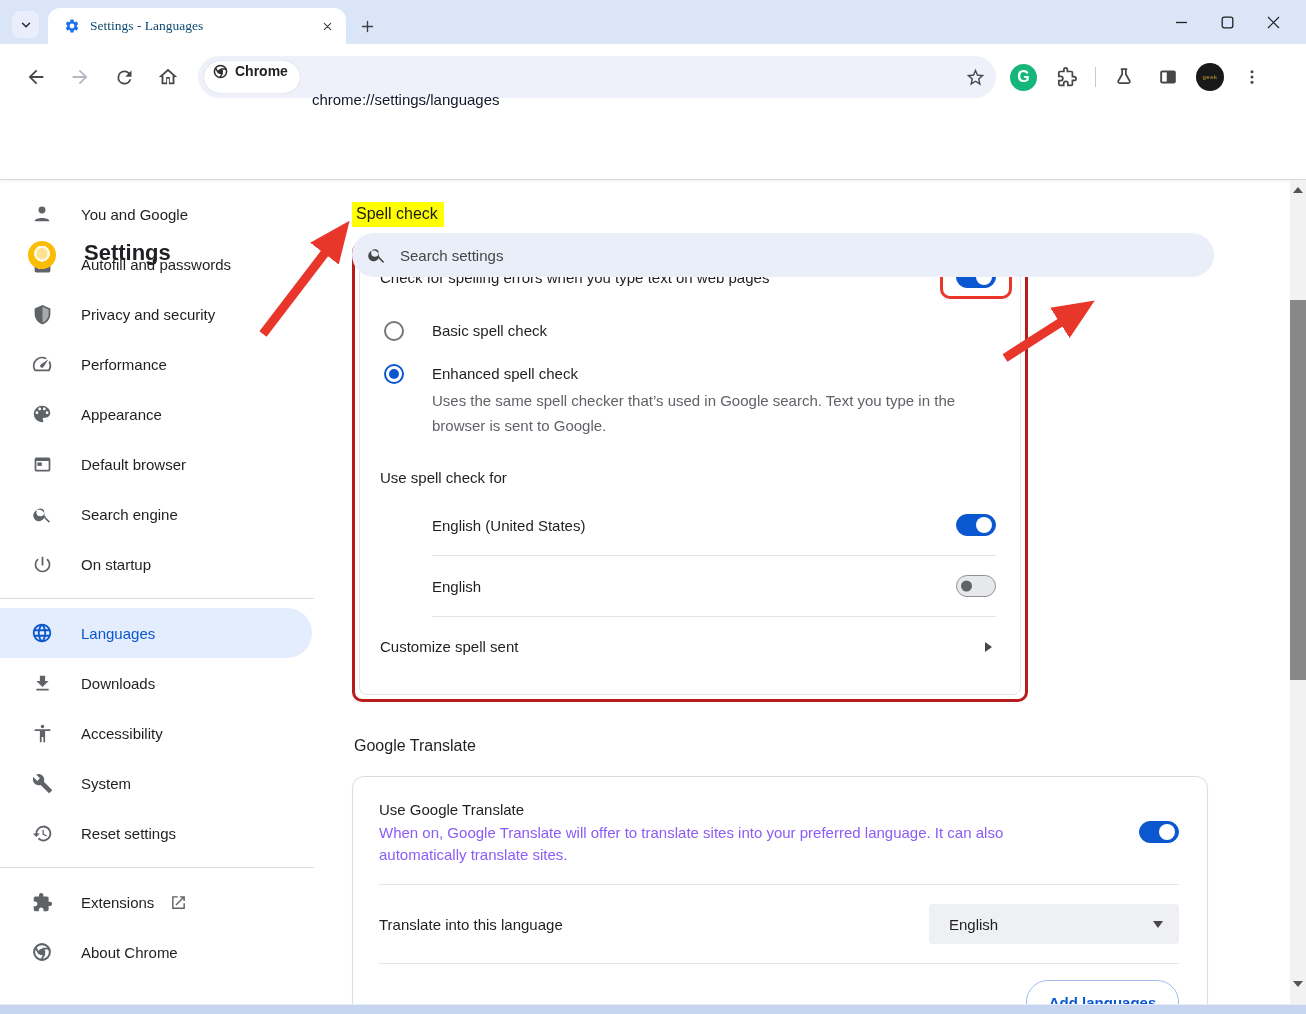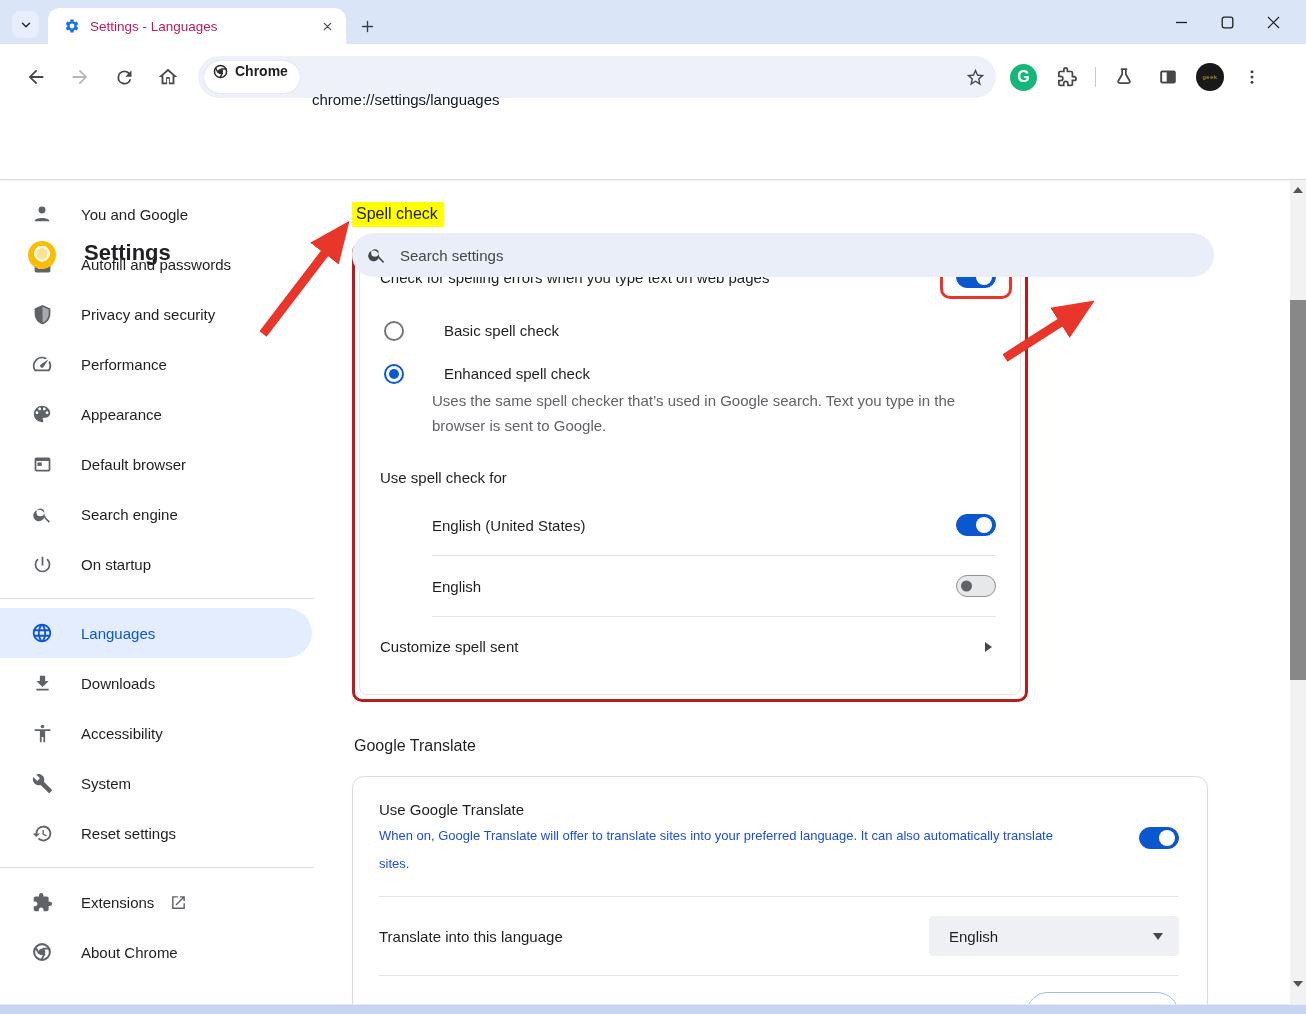--- a/index.html
+++ b/index.html
@@ -3,21 +3,21 @@
 <meta charset="utf-8">
 <style>
   * { margin:0; padding:0; box-sizing:border-box; }
   html,body { width:1306px; height:1014px; font-family:"Liberation Sans","DejaVu Sans",sans-serif; background:#fff; }
   .app { position:relative; width:1306px; height:1014px; overflow:hidden; background:#fff; }
 
   
   .tabstrip { position:absolute; top:0; left:0; right:0; height:44px; background:#dbe5f8; }
   .tab-search { position:absolute; left:12px; top:11px; width:27px; height:27px; border-radius:8px; background:#e8eefb; display:flex; align-items:center; justify-content:center; cursor:pointer; }
   .tab { position:absolute; left:48px; top:8px; width:298px; height:36px; background:#fff; border-radius:12px 12px 0 0; display:flex; align-items:center; padding:0 10px 0 16px; }
-  .tab-title { font-size:13.5px; color:#be185d; flex:1; margin-left:10px; white-space:nowrap; overflow:hidden; }
+  .tab-title { font-size:13.5px; color:#0c4a6e; flex:1; margin-left:10px; white-space:nowrap; overflow:hidden;font-family:Liberation Serif, serif; }
   .tab-close { width:18px; height:18px; display:flex; align-items:center; justify-content:center; border-radius:50%; }
   .newtab-btn { position:absolute; left:354px; top:13px; width:26px; height:26px; display:flex; align-items:center; justify-content:center; border-radius:50%; }
   .win-controls { position:absolute; right:10px; top:6px; display:flex; }
   .win-btn { width:46px; height:32px; display:flex; align-items:center; justify-content:center; }
 
   
   .toolbar { position:absolute; top:44px; left:0; right:0; height:66px; background:#fff; display:flex; align-items:center; padding:0 14px; }
   .tb-ic { width:34px; height:34px; display:flex; align-items:center; justify-content:center; border-radius:50%; flex:0 0 auto; margin:0 5px; }
   .omnibox { height:42px; width:798px; background:#eef1f9; border-radius:21px; display:flex; align-items:center; margin:0 6px 0 8px; flex:0 0 auto; }
   .site-chip { height:32px; background:#fff; border-radius:16px; display:flex; align-items:center; padding:0 12px 12px 8px; margin-left:6px; box-shadow:0 0 1px rgba(0,0,0,.25); }
@@ -53,38 +53,38 @@
   .annot-box { margin-top:15px; width:676px; height:460px; border:3px solid #b91c1c; border-radius:10px; padding:4px; }
   .sc-card { border:1px solid #e4e5e8; border-radius:8px; height:100%; background:#fff; overflow:hidden; }
   .row-main { display:flex; align-items:center; justify-content:space-between; padding:5px 8px 0 20px; }
   .row-main-label { font-size:15px; color:#1f1f1f; }
   .toggle-annot { border:3px solid #e8362a; border-radius:10px; padding:8px 13px; display:flex; }
   .toggle { position:relative; width:40px; height:22px; border-radius:11px; background:#e6e8ea; border:1.5px solid #8f9399; flex:0 0 auto; cursor:pointer; }
   .toggle::after { content:''; position:absolute; width:11px; height:11px; border-radius:50%; background:#5f6368; left:4px; top:50%; transform:translateY(-50%); }
   .toggle.on { background:#0b57d0; border-color:#0b57d0; }
   .toggle.on::after { width:16px; height:16px; background:#fff; left:auto; right:3px; }
   .radios { padding-left:24px; }
-  .radio-row { display:flex; align-items:flex-start; margin-top:21px;gap:12px; }
+  .radio-row { display:flex; align-items:flex-start; margin-top:21px; }
   .radio { width:20px; height:20px; border-radius:50%; border:2px solid #747775; position:relative; flex:0 0 auto; margin-top:1px; cursor:pointer; }
   .radio.selected { border-color:#0b57d0; }
   .radio.selected::after { content:''; position:absolute; inset:3px; border-radius:50%; background:#0b57d0; }
   .radio-label { margin-left:28px; font-size:15px; color:#1f1f1f; line-height:22px; }
   .radio-desc { margin:3px 0 0 48px; font-size:15px; color:#5f6368; line-height:25px; width:580px; }
   .use-for { margin:31px 0 0 20px; font-size:15px; color:#1f1f1f; }
   .lang-rows { margin:9px 24px 0 72px; }
   .lang-row { height:61px; display:flex; align-items:center; justify-content:space-between; border-bottom:1px solid #e4e5e8; }
   .lang-label { font-size:15px; color:#1f1f1f; }
   .customize-row { height:59px; display:flex; align-items:center; justify-content:space-between; padding:0 28px 0 20px; cursor:pointer; }
   .tri-right { width:0; height:0; border-left:7px solid #474747; border-top:5px solid transparent; border-bottom:5px solid transparent; }
 
   .section-heading { margin:35px 0 0 2px; font-size:16px; color:#1f1f1f; }
   .gt-card { margin-top:21px; width:856px; height:320px; border:1px solid #dadce0; border-radius:12px; background:#fff; padding:0 28px 0 26px; box-shadow:0 1px 2px rgba(60,64,67,.06); }
   .gt-row1 { display:flex; align-items:center; justify-content:space-between; padding:20px 0 18px; border-bottom:1px solid #e4e5e8; }
   .gt-title { font-size:15px; color:#1f1f1f; line-height:25px; }
-  .gt-desc { font-size:13px; color:#1d4ed8; line-height:28px; width:700px; }
+  .gt-desc { font-size:15px; color:#8b5cf6; line-height:22px; width:700px; }
   .gt-row2 { display:flex; align-items:center; justify-content:space-between; height:79px; border-bottom:1px solid #e4e5e8; }
   .gt-label { font-size:15px; color:#1f1f1f; }
   .gt-select { width:250px; height:40px; background:#eef0f4; border-radius:4px; display:flex; align-items:center; justify-content:space-between; padding:0 16px 0 20px; font-size:15px; color:#1f1f1f; cursor:pointer; }
   .tri-down { width:0; height:0; border-top:7px solid #474747; border-left:5px solid transparent; border-right:5px solid transparent; }
   .gt-row3 { display:flex; align-items:flex-start; justify-content:space-between; padding-top:16px; }
   .gt-row3 .gt-label { margin-top:22px; }
   .add-lang-btn { width:153px; height:44px; border:1px solid #9fbdf0; border-radius:22px; background:#fff; color:#0b57d0; font-weight:bold; font-size:15px; display:flex; align-items:center; justify-content:center; cursor:pointer; }
 
   
   .scrollbar { position:absolute; top:180px; right:0; width:16px; height:824px; background:#f2f2f2; z-index:6; }

